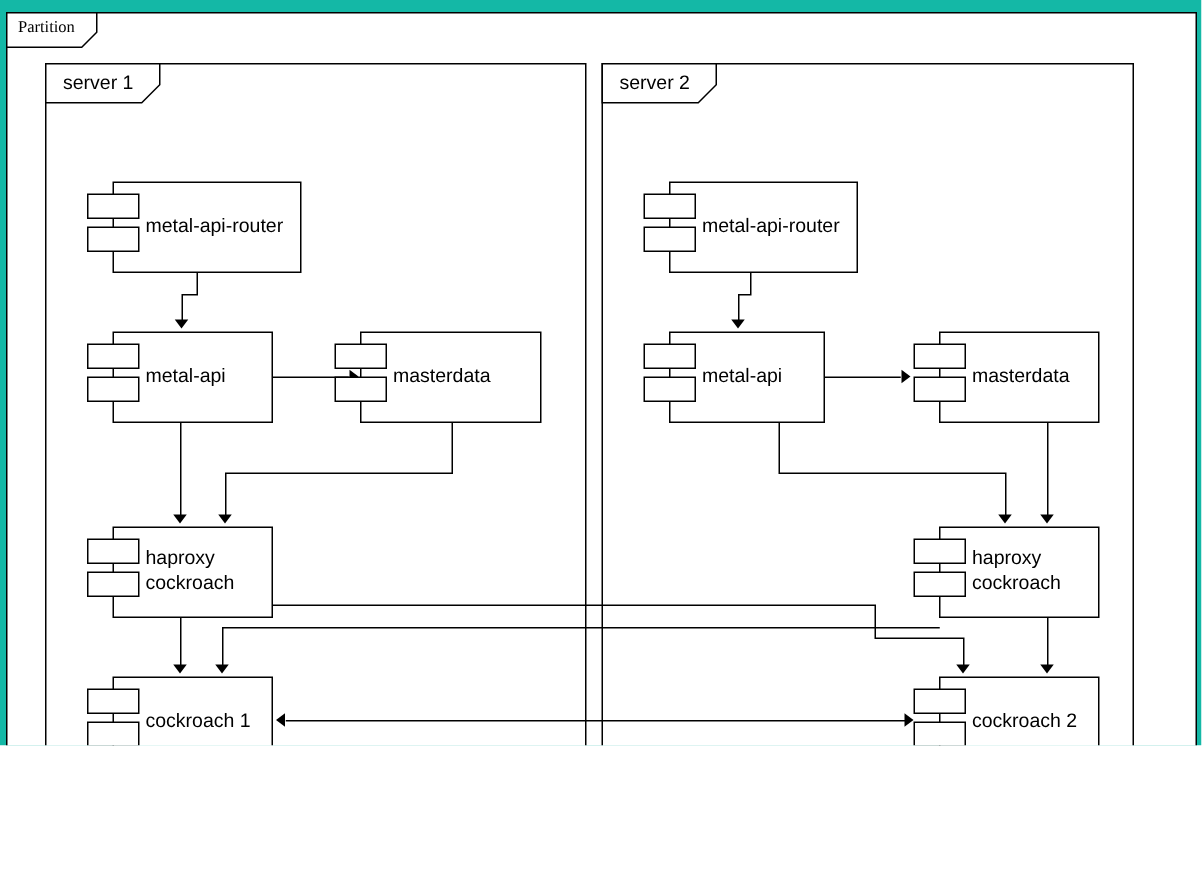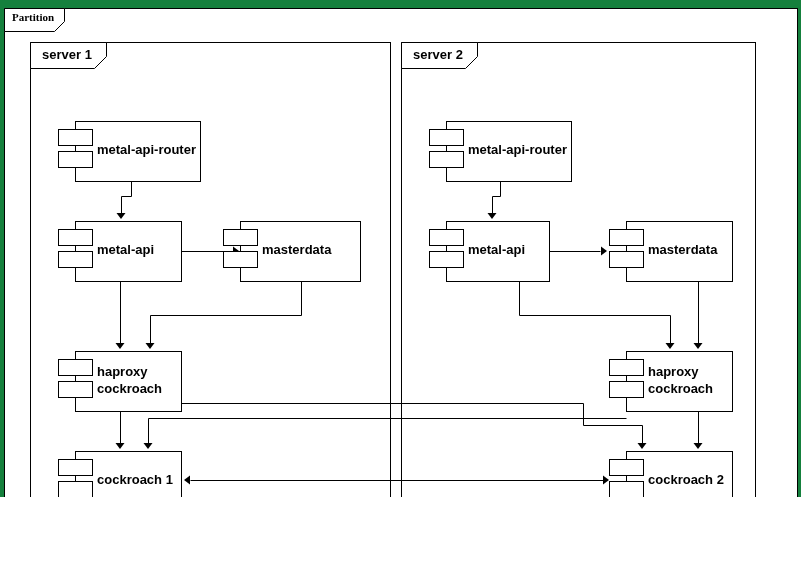--- a/index.html
+++ b/index.html
@@ -8,23 +8,22 @@
     padding: 0;
     background: #ffffff;
   }
   body {
     font-family: "Liberation Sans", sans-serif;
   }
   #canvas {
     position: relative;
     width: 801px;
     height: 497px;
-    background: #15803d;
+    background: #14b8a6;
     overflow: hidden;
-    font-weight: bold;
   }
   svg#diagram {
     position: absolute;
     left: 0;
     top: 0;
     width: 801px;
     height: 581px;
     shape-rendering: geometricPrecision;
   }
   .frame-rect {

